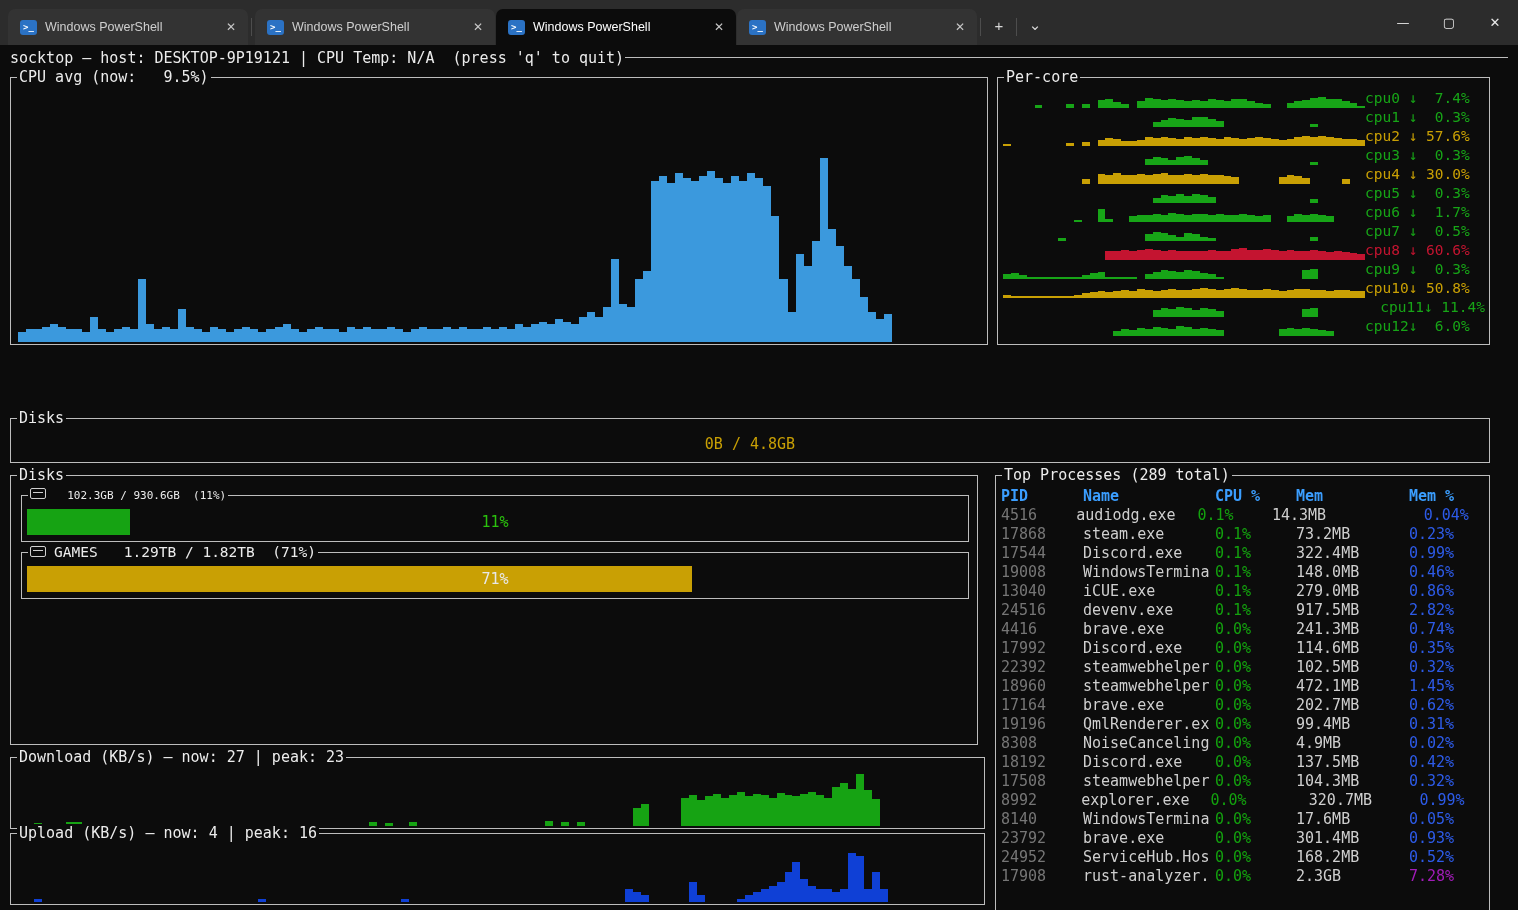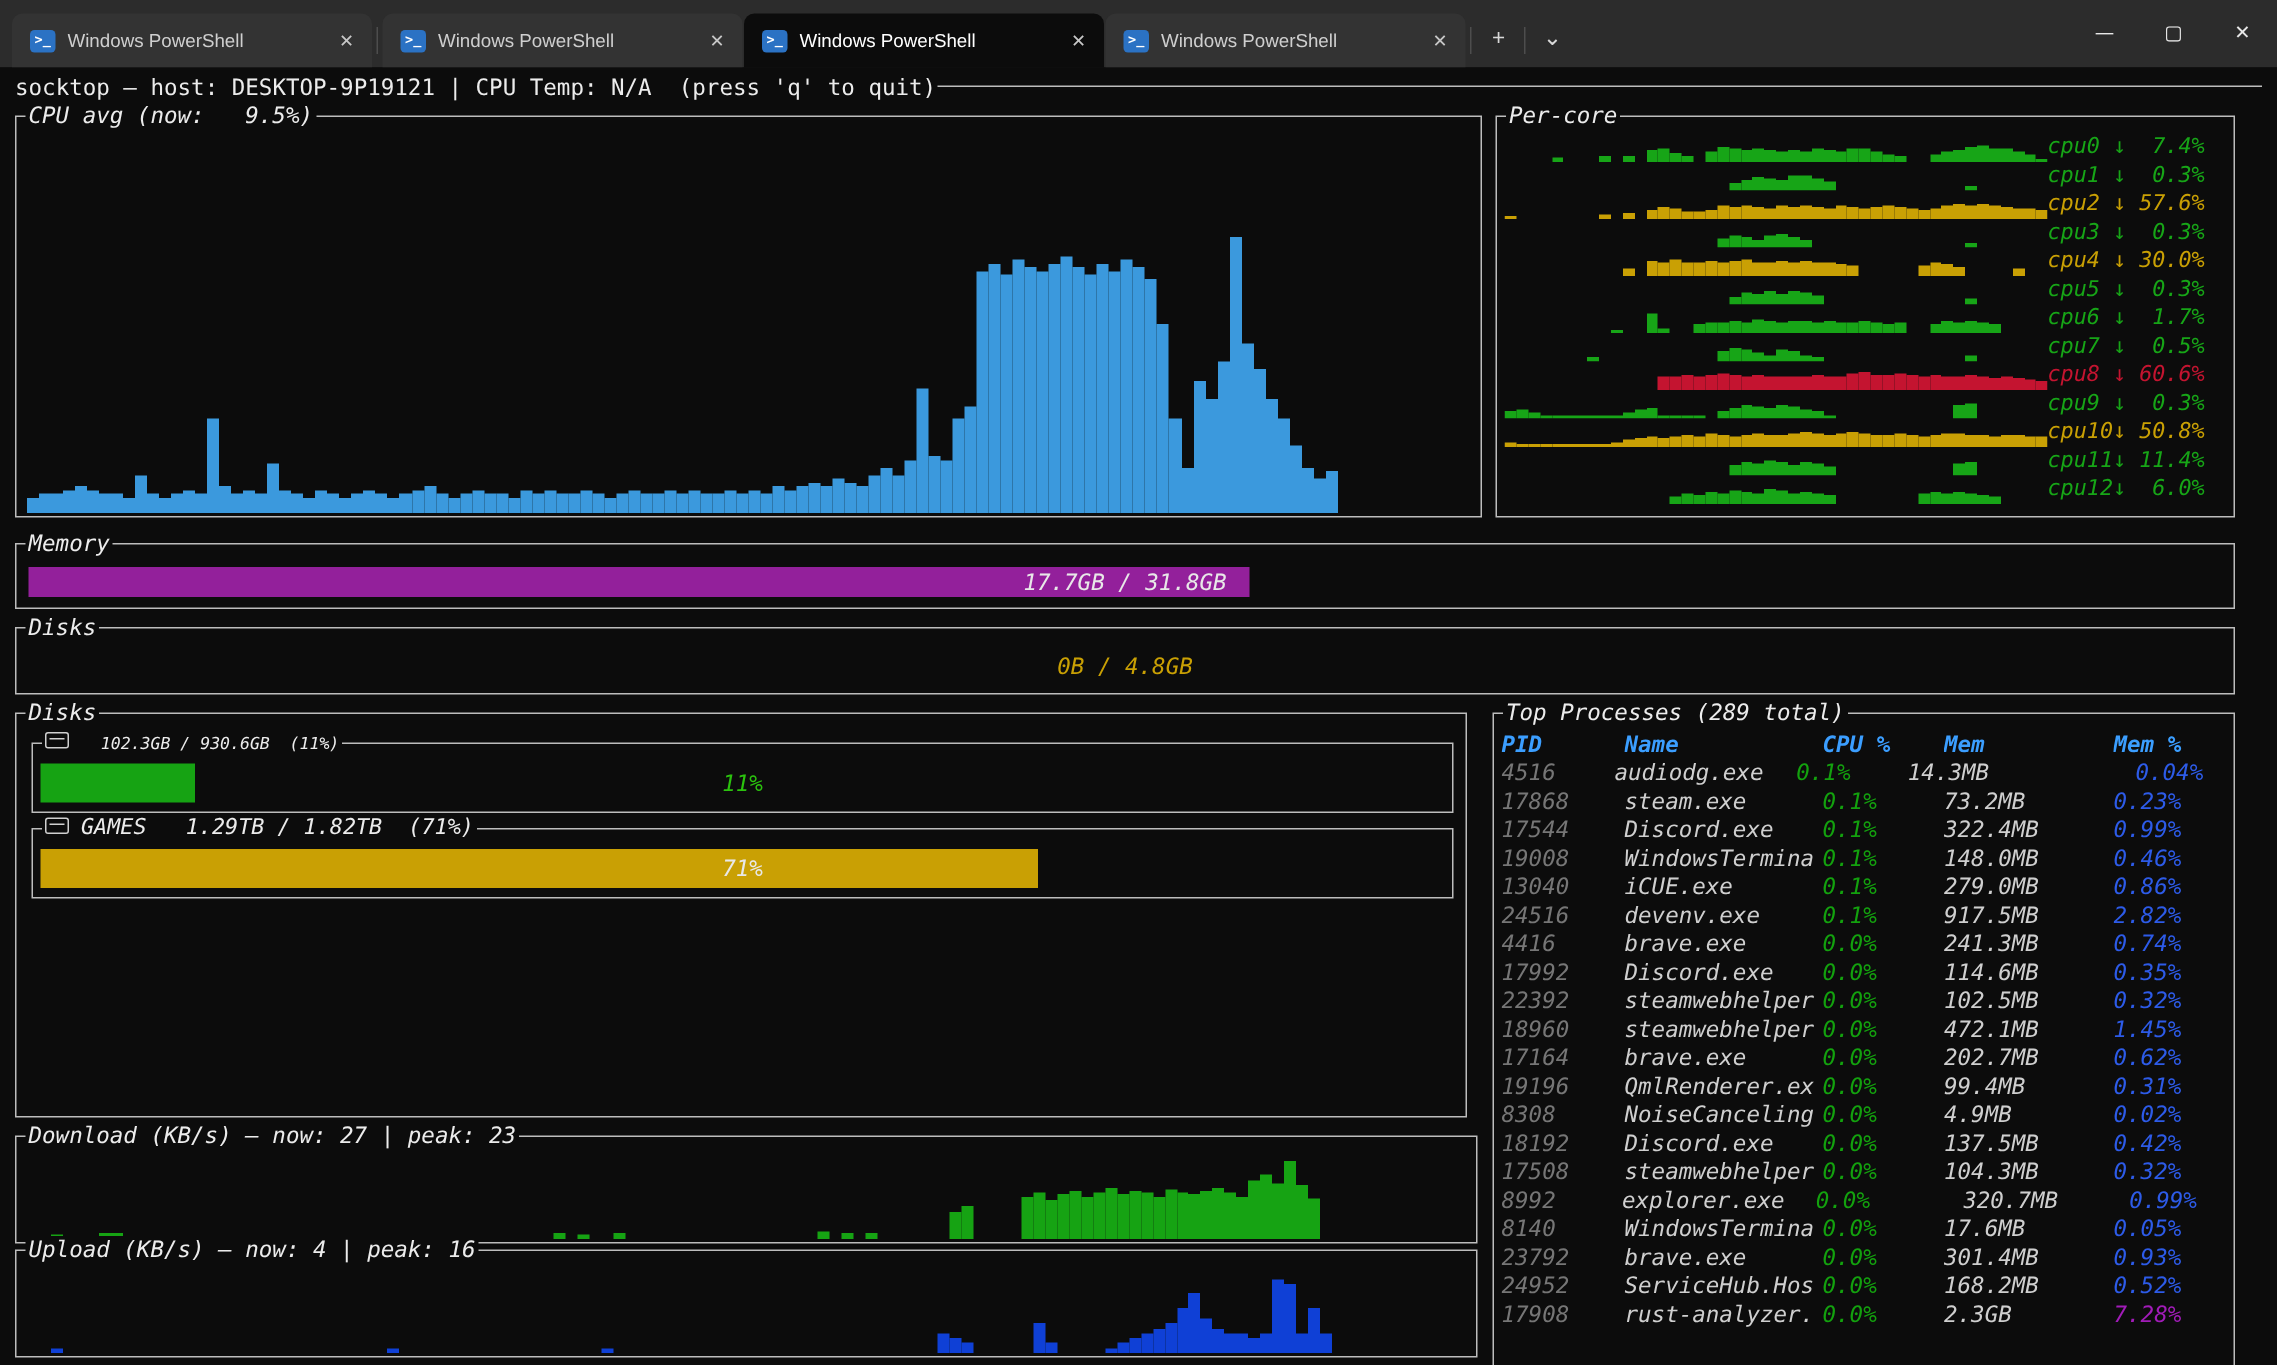--- a/index.html
+++ b/index.html
@@ -28,21 +28,21 @@
   .wbtn{width:46px;height:45px;display:flex;align-items:center;justify-content:center;
        color:#e8e8e8;font-size:13px;font-family:"DejaVu Sans",sans-serif;}
 
   
   .term{position:absolute;top:45px;left:0;width:1518px;height:865px;background:#0c0c0c;
         color:#cccccc;font-size:15px;}
   .titleline{position:absolute;top:3px;left:10px;right:10px;height:19px;
         display:flex;align-items:center;white-space:pre;color:#ececec;}
   .titleline .rule{flex:1;height:0;border-top:1px solid #bdbdbd;margin-left:1px;}
 
-  .panel{position:absolute;border:1px solid #bdbdbd;box-sizing:border-box;font-style:italic;}
+  .panel{position:absolute;border:1px solid #bdbdbd;box-sizing:border-box;}
   .plabel{position:absolute;top:-10px;left:6px;background:#0c0c0c;padding:0 2px;
         color:#ececec;white-space:pre;line-height:19px;font-size:15px;}
 
   .chart{position:absolute;display:flex;align-items:flex-end;overflow:hidden;}
   .chart i{display:block;flex:1 1 0;}
 
   
   .corerow{display:flex;align-items:flex-end;height:19px;}
   .spark{flex:1;height:19px;display:flex;align-items:flex-end;overflow:hidden;}
   .spark i{display:block;flex:1 1 0;}
@@ -844,21 +844,21 @@
             <i style="height: 0%; background: transparent;"></i>
             <i style="height: 42%; background: rgb(23, 165, 23);"></i>
             <i style="height: 48%; background: rgb(23, 165, 23);"></i>
             <i style="height: 0%; background: transparent;"></i>
             <i style="height: 0%; background: transparent;"></i>
             <i style="height: 0%; background: transparent;"></i>
             <i style="height: 0%; background: transparent;"></i>
             <i style="height: 0%; background: transparent;"></i>
             <i style="height: 0%; background: transparent;"></i>
           </div>
-          <div class="corelabel" style="color: rgb(23, 165, 23);">cpu11↓ 11.4%</div>
+          <div class="corelabel" style="color: rgb(23, 165, 23); text-align: right;">cpu11↓ 11.4%</div>
         </div>
         <div class="corerow">
           <div class="spark">
             <i style="height: 0%; background: transparent;"></i>
             <i style="height: 0%; background: transparent;"></i>
             <i style="height: 0%; background: transparent;"></i>
             <i style="height: 0%; background: transparent;"></i>
             <i style="height: 0%; background: transparent;"></i>
             <i style="height: 0%; background: transparent;"></i>
             <i style="height: 0%; background: transparent;"></i>
@@ -900,27 +900,20 @@
             <i style="height: 0%; background: transparent;"></i>
             <i style="height: 0%; background: transparent;"></i>
             <i style="height: 0%; background: transparent;"></i>
             <i style="height: 0%; background: transparent;"></i>
           </div>
           <div class="corelabel" style="color: rgb(23, 165, 23);">cpu12↓  6.0%</div>
         </div>
       </div>
   </div>
 
-  <div class="panel" style="left:10px;top:317px;width:1480px;height:44px;">
-    <span class="plabel">Memory</span>
-    <div class="hbar" style="top:15px;">
-      <div class="hfill" id="memFill" style="width: 55.7%; background: rgb(147, 32, 155);"></div>
-      <div class="htext" id="memText" style="color: rgb(232, 232, 232);">17.7GB / 31.8GB</div>
-    </div>
-  </div>
 
   <div class="panel" style="left:10px;top:373px;width:1480px;height:45px;">
     <span class="plabel">Disks</span>
     <div class="hbar" style="top:15px;">
       <div class="hfill" id="swapFill" style="width: 0%; background: rgb(147, 32, 155);"></div>
       <div class="htext" id="swapText" style="color: rgb(201, 160, 4);">0B / 4.8GB</div>
     </div>
   </div>
 
   <div class="panel" style="left:10px;top:430px;width:968px;height:270px;">

